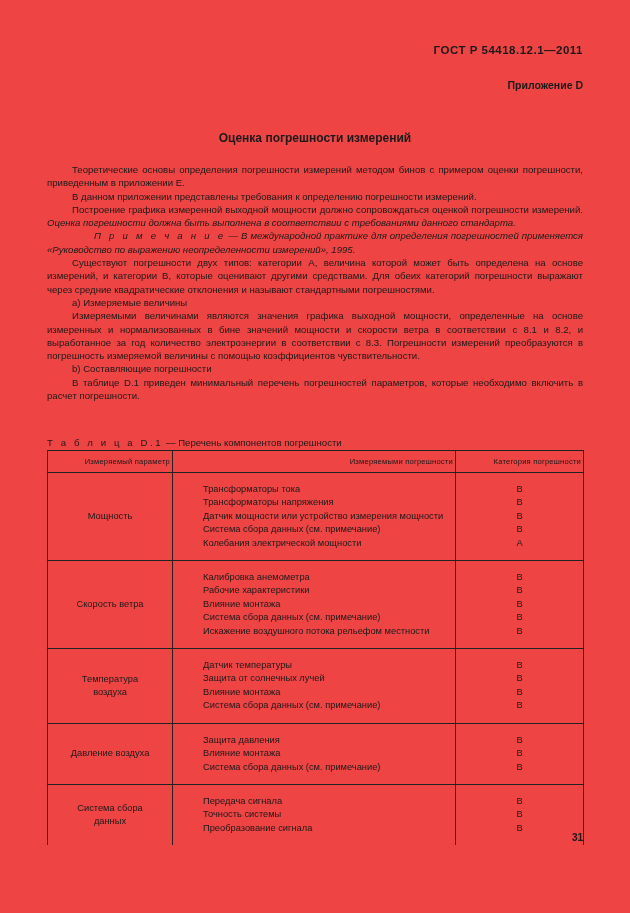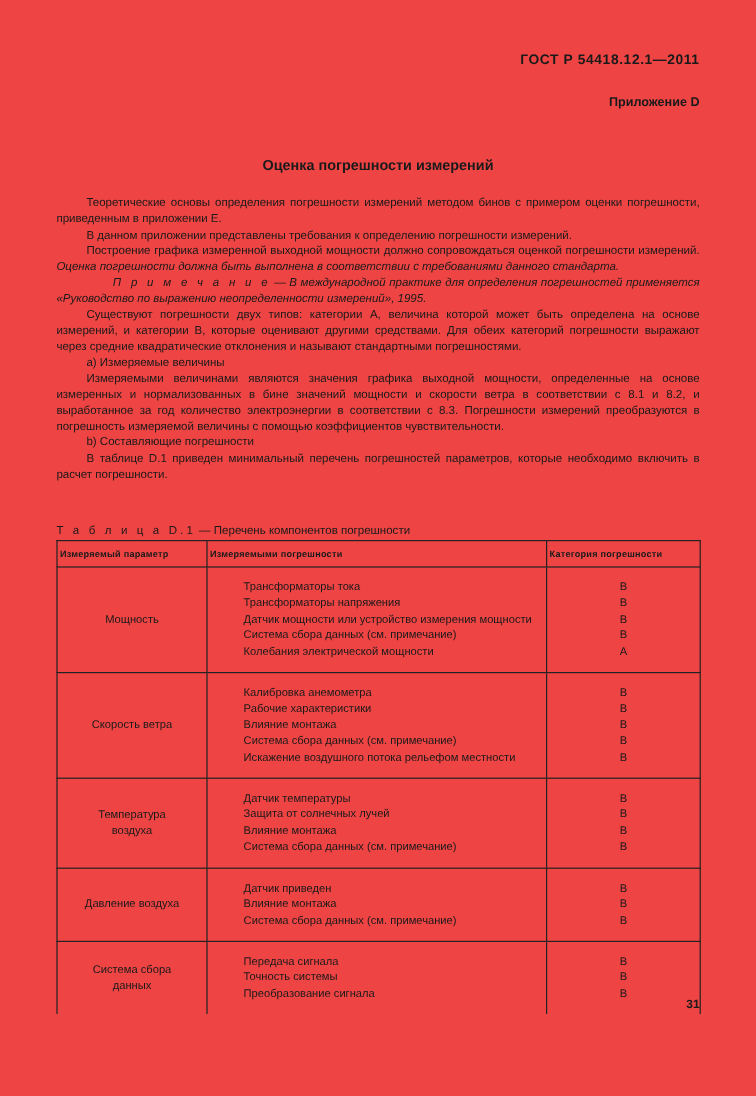--- a/index.html
+++ b/index.html
@@ -108,22 +108,22 @@
     width: 536px;
     border-collapse: collapse;
     table-layout: fixed;
   }
   .err-table col.c1 { width: 125px; }
   .err-table col.c2 { width: 283px; }
   .err-table col.c3 { width: 128px; }
 
   .err-table th {
     font-size: 7.6px;
-    font-weight: bold;
-    text-align: left;
+    font-weight: normal;
+    text-align: right;
     padding: 6px 2px 6px 2px;
     border-left: 1px solid #222;
     border-right: 1px solid #222;
     border-top: 1px solid #222;
     border-bottom: 1px solid #222;
     letter-spacing: 0.2px;
   }
   .err-table td {
     font-size: 9.3px;
     vertical-align: middle;
@@ -277,21 +277,21 @@
             </td>
           </tr>
           <tr>
             <td class="param">
               <div class="lines">
                 <div>Давление воздуха</div>
               </div>
             </td>
             <td class="comp">
               <div class="lines">
-                <div>Датчик приведен</div>
+                <div>Защита давления</div>
                 <div>Влияние  монтажа</div>
                 <div>Система сбора данных (см. примечание)</div>
               </div>
             </td>
             <td class="cat">
               <div class="lines">
                 <div>B</div>
                 <div>B</div>
                 <div>B</div>
               </div>

